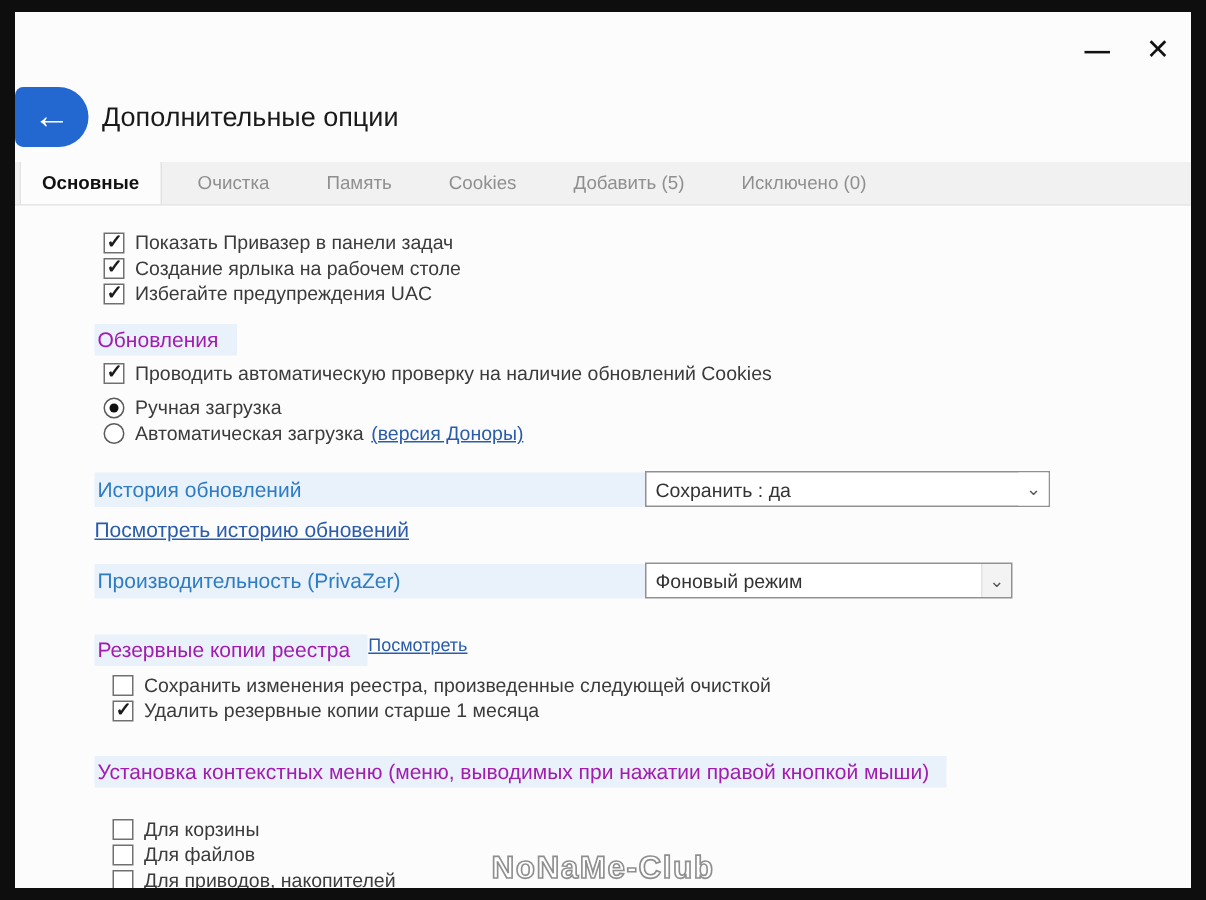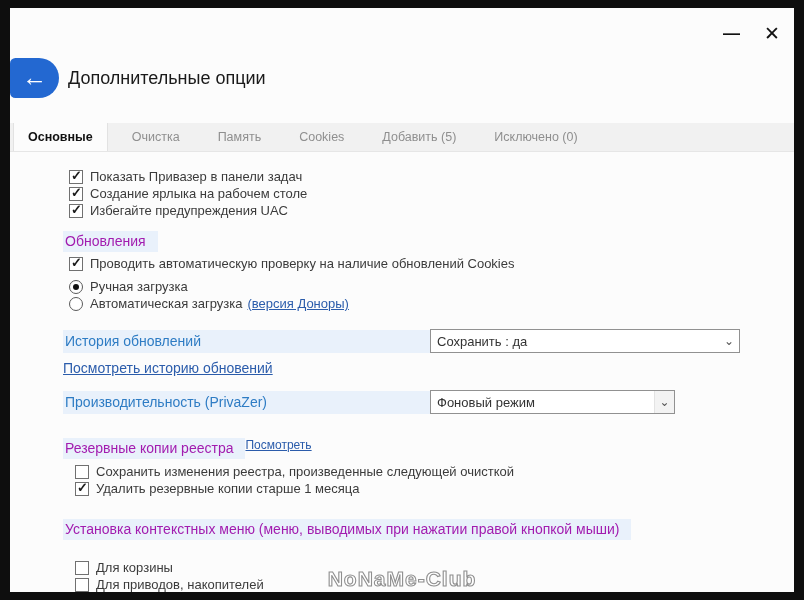--- a/index.html
+++ b/index.html
@@ -15,21 +15,21 @@
   .ctrl-close { font-size: 19px; color: #111; cursor: default; line-height: 1; }
 
   
   .header { margin-top: 50px; display: flex; align-items: center; height: 40px; }
   .back-btn { width: 49px; height: 40px; background: #2368d1; border-radius: 6px 22px 22px 6px;
               display: flex; align-items: center; justify-content: center; cursor: pointer; }
   .back-arrow { color: #fff; font-size: 25px; font-weight: bold; line-height: 1; margin-top: -2px; }
   .title { font-size: 18px; font-weight: normal; color: #1a1a1a; margin-left: 9px; }
 
   
-  .tabbar { margin-top: 25px; height: 29px; background: #f1f1f1; display: flex; align-items: stretch;
+  .tabbar { margin-top: 10px; height: 29px; background: #f1f1f1; display: flex; align-items: stretch;
             padding-left: 3px; border-bottom: 1px solid #e6e6e6; }
   .tab { display: flex; align-items: center; padding: 0 14px; margin-right: 10px;
          font-size: 12.5px; color: #8f8f8f; cursor: pointer; white-space: nowrap; }
   .tab.active { background: #fcfcfc; color: #111; font-weight: bold;
                 border-left: 1px solid #e2e2e2; border-right: 1px solid #e2e2e2; }
 
   
   .content { padding: 18px 30px 0 53px; font-size: 13px; color: #3b3b3b; }
 
   .cb-row { display: flex; align-items: center; margin-bottom: 3px; line-height: 14px; }
@@ -49,21 +49,21 @@
   .heading-solo { display: inline-block; margin: 10px 0 5px 0; }
 
   .select-row { display: flex; align-items: center; margin-top: 18px; }
   .heading-band { flex: 0 0 367px; background: #e9f1fb; color: #2e7cc4; font-size: 14px;
                   padding: 3px 0 4px 2px; }
   .combobox { display: flex; align-items: center; height: 24px; background: #fff;
               border: 1px solid #919191; font-size: 13px; color: #333; cursor: pointer; }
   .combobox .val { flex: 1; padding-left: 6px; white-space: nowrap; overflow: hidden; }
   .combobox .chev { width: 20px; text-align: center; color: #555; font-size: 12px;
                     line-height: 22px; border-left: 1px solid #e3e3e3; background: #f3f3f3; }
-  .combobox.w1 { width: 310px; }
+  .combobox.w1 { width: 270px; }
   .combobox.w2 { width: 245px; }
 
   a.link { color: #2b5cab; text-decoration: underline; cursor: pointer; }
   .link-lg { font-size: 14px; display: inline-block; margin-top: 7px; }
   .link-sm { font-size: 12px; }
 
   .section-line { margin-top: 24px; display: flex; }
   .grp { margin-top: 6px; }
   .radio-grp { margin-top: 9px; }
 
@@ -168,25 +168,25 @@
       </div>
 
       <div class="heading heading-solo" style="margin-top:20px">Установка контекстных меню (меню, выводимых при нажатии правой кнопкой мыши)</div>
       <div class="grp indent-md" style="margin-top:16px">
         <label class="cb-row">
           <input type="checkbox" class="cb" style="">
           <span>Для корзины</span>
         </label>
         <label class="cb-row">
           <input type="checkbox" class="cb" style="">
-          <span>Для приводов, накопителей</span>
+          <span>Для файлов</span>
         </label>
         <label class="cb-row">
           <input type="checkbox" class="cb" style="">
-          <span>Для файлов</span>
+          <span>Для приводов, накопителей</span>
         </label>
         <label class="cb-row">
           <input type="checkbox" class="cb" style="">
           <span>Для каталогов</span>
         </label>
       </div>
 
     </div>
 
     <div class="watermark">NoNaMe-Club</div>

